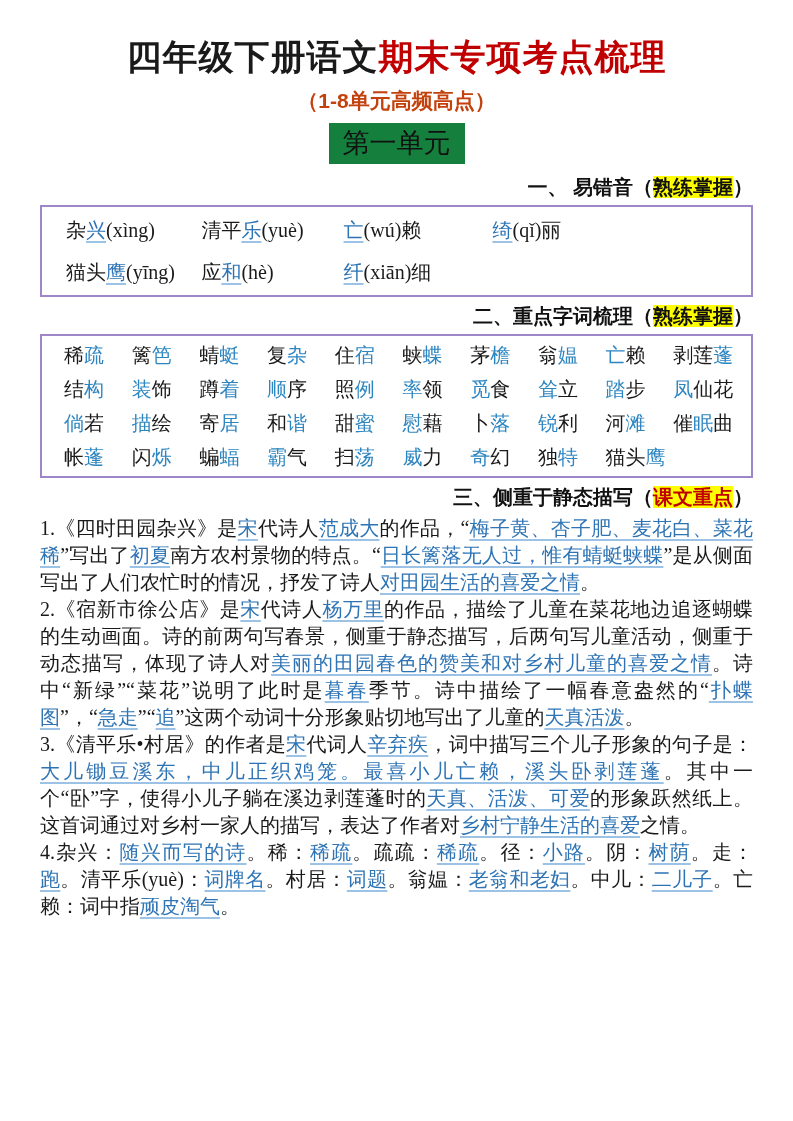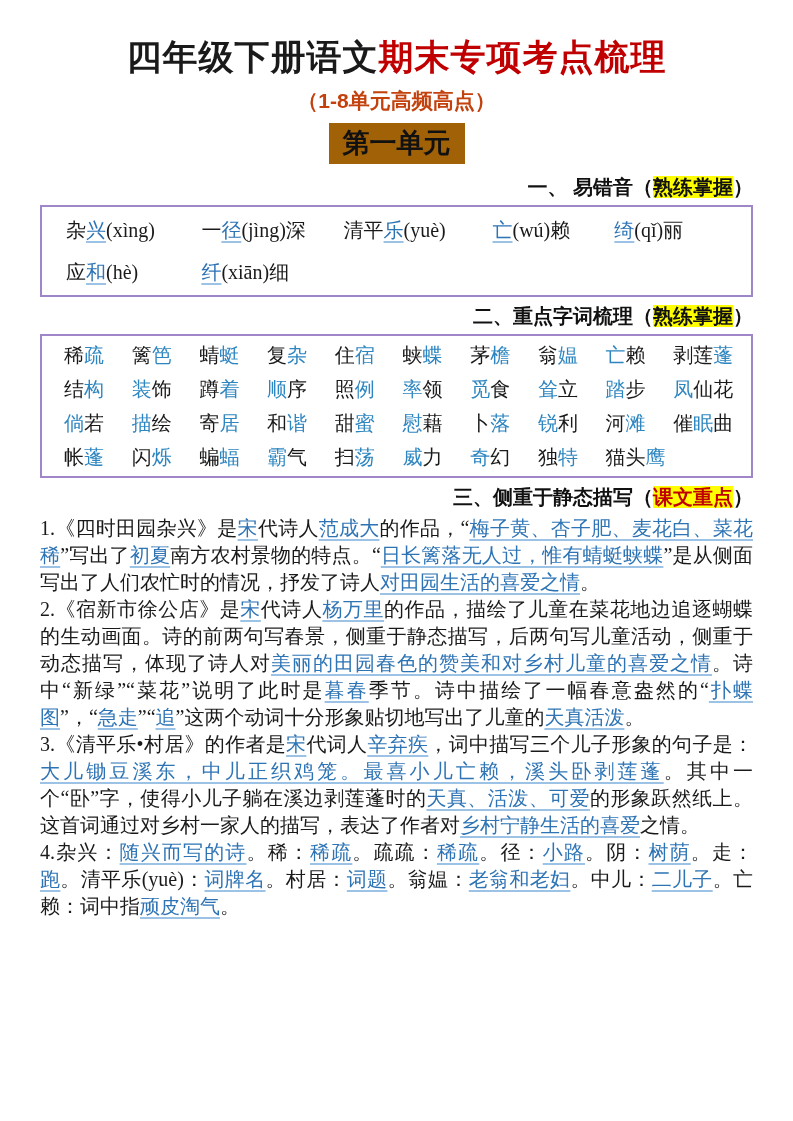--- a/index.html
+++ b/index.html
@@ -27,24 +27,24 @@
     font-family:"Liberation Sans","DejaVu Sans",sans-serif;
     font-weight:bold;
     font-size:21px;
     color:#c2410c;
     margin:0 0 8px 0;
   }
   .unit-line{text-align:center;margin:2px 0 10px 0;}
   .unit-badge{
     display:inline-block;
     font-family:"Liberation Sans","DejaVu Sans",sans-serif;
-    font-weight:bold;
+    font-weight:normal;
     font-size:27px;
     color:#111;
-    background:#a16207;
+    background:#15803d;
     padding:2px 14px 3px 14px;
   }
   .sec-heading{
     font-family:"Liberation Sans","DejaVu Sans",sans-serif;
     font-weight:bold;
     font-size:20px;
     color:#111;
     margin:6px 0 4px 0;
     text-align:right;
   }
@@ -92,26 +92,26 @@
   <span class="unit-badge">第一单元</span>
 </div>
 
 <div class="sec-heading">
   <span>一、 易错音（</span><span class="hl">熟练掌握</span><span>）</span>
 </div>
 
 <div class="word-table">
     <div class="trow t1row">
       <div class="tcell"><span>杂</span><span class="blue-u">兴</span><span>(xìng)</span></div>
-      <div class="tcell"><span>一</span><span class="blue-u">径</span><span>(jìng)深</span></div>
       <div class="tcell"><span>清平</span><span class="blue-u">乐</span><span>(yuè)</span></div>
       <div class="tcell"><span class="blue-u">亡</span><span>(wú)赖</span></div>
       <div class="tcell"><span class="blue-u">绮</span><span>(qǐ)丽</span></div>
     </div>
     <div class="trow t1row">
+      <div class="tcell"><span>猫头</span><span class="blue-u">鹰</span><span>(yīng)</span></div>
       <div class="tcell"><span>应</span><span class="blue-u">和</span><span>(hè)</span></div>
       <div class="tcell"><span class="blue-u">纤</span><span>(xiān)细</span></div>
     </div>
   </div>
 
 <div class="sec-heading">
   <span>二、重点字词梳理（</span><span class="hl">熟练掌握</span><span>）</span>
 </div>
 
 <div class="word-table">

